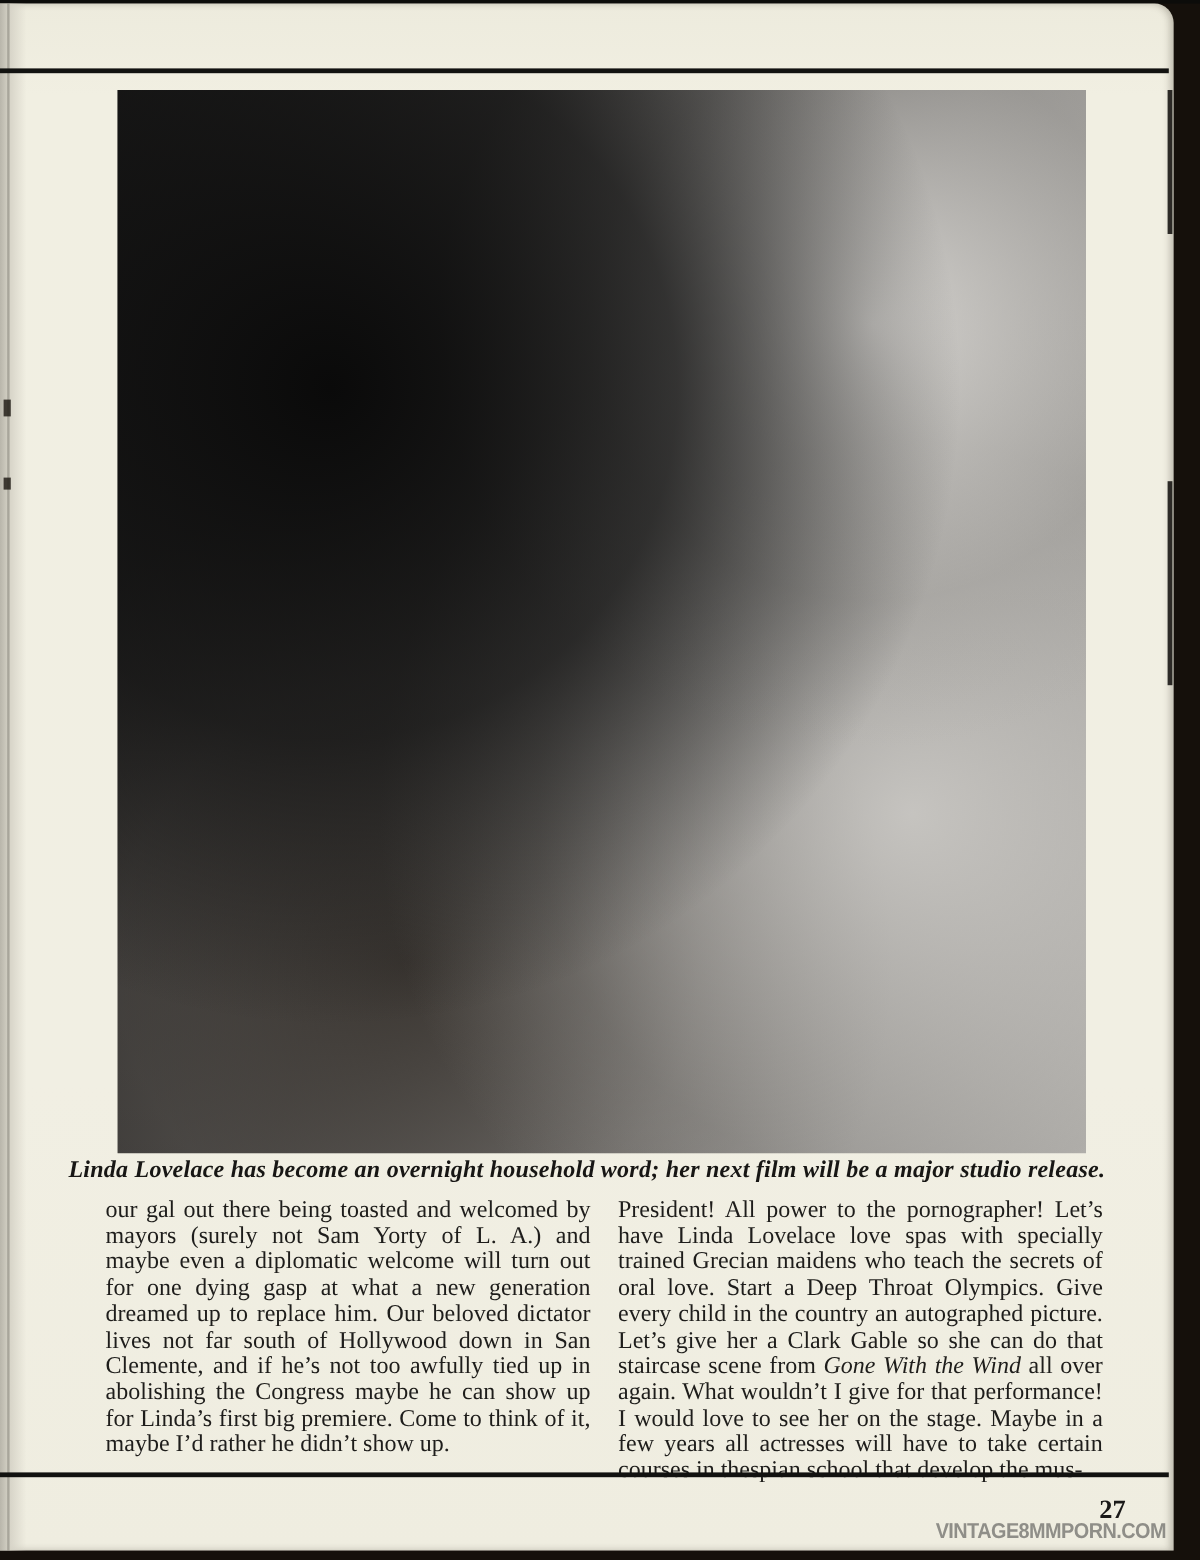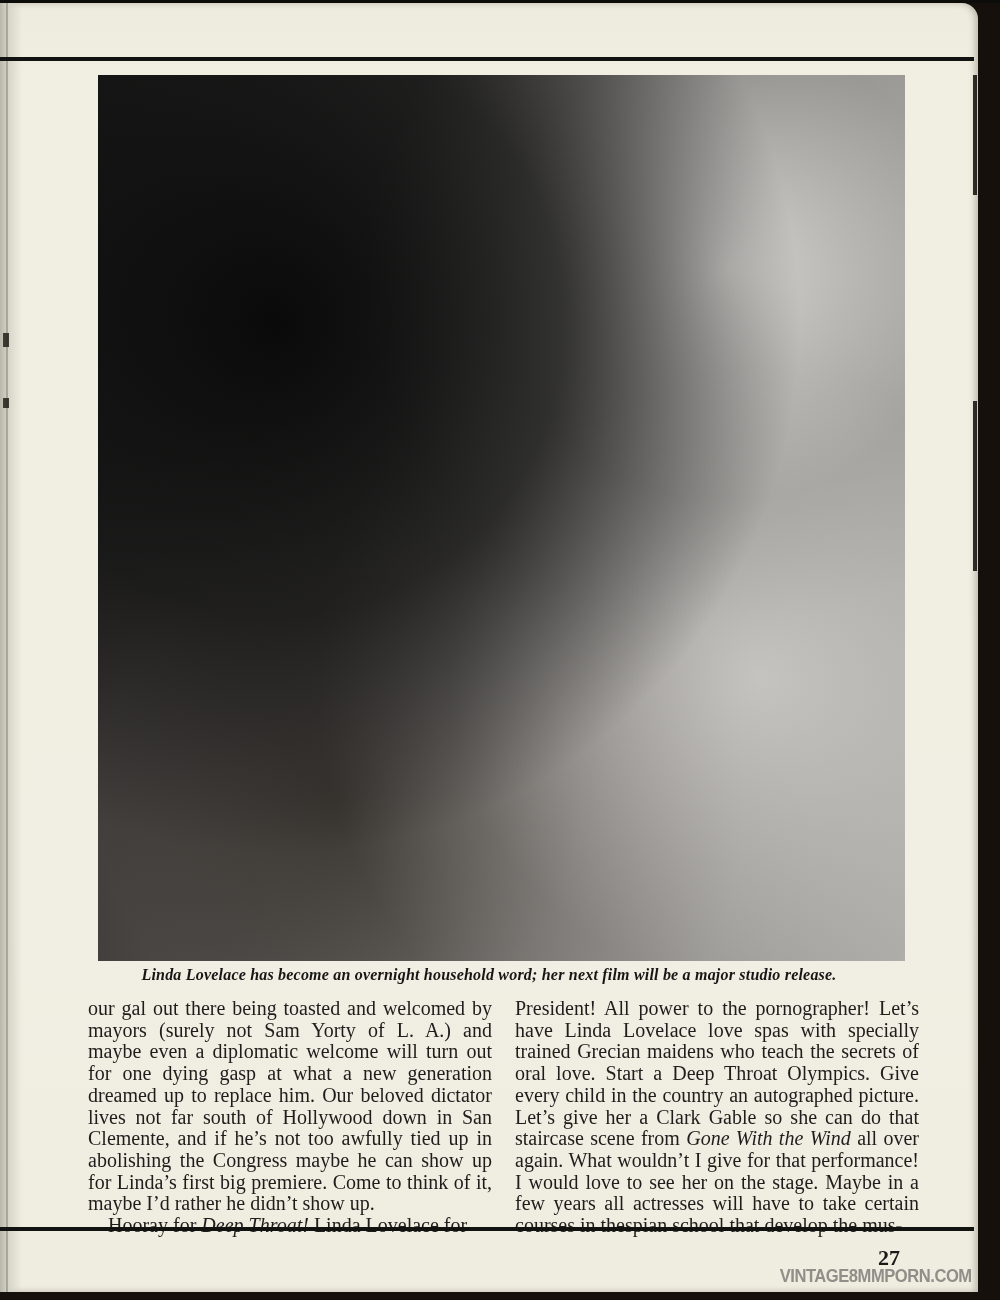--- a/index.html
+++ b/index.html
@@ -37,36 +37,36 @@
     background:
       radial-gradient(65% 60% at 22% 28%, rgba(8,8,8,.96), rgba(18,18,18,.75) 55%, rgba(40,40,40,0) 100%),
       radial-gradient(45% 40% at 78% 22%, rgba(226,224,220,.85), rgba(170,168,164,.35) 65%, rgba(120,120,120,0) 100%),
       radial-gradient(55% 50% at 82% 68%, rgba(208,206,202,.8), rgba(150,148,144,.3) 70%, rgba(100,100,100,0) 100%),
       radial-gradient(50% 45% at 30% 82%, rgba(55,50,45,.85), rgba(85,80,75,.35) 60%, rgba(110,110,110,0) 100%),
       linear-gradient(105deg,#1d1c1b 0%,#4c4a48 35%,#8b8986 68%,#bab8b4 100%);
   }
   
   .caption{
     position:absolute;top:962px;left:0;width:978px;text-align:center;
-    font-style:italic;font-weight:600;font-size:16px;line-height:20px;
+    font-style:italic;font-weight:600;font-size:20px;line-height:20px;
     color:#171614;letter-spacing:.2px;
   }
   
   .col{
     position:absolute;top:995px;width:404px;
     font-size:20px;line-height:21.7px;text-align:justify;color:#1e1d1b;
   }
   .col p{margin:0;}
   .col-left{left:88px;}
   .col-right{left:515px;}
   .indent{text-indent:20px;}
   .ital{font-style:italic;}
   
   .page-number{
-    position:absolute;top:1242px;left:878px;width:60px;text-align:left;
+    position:absolute;top:1242px;left:878px;width:60px;text-align:right;
     font-weight:bold;font-size:22px;color:#1a1918;
   }
   .watermark{
     position:absolute;top:1263px;right:6px;
     font-family:"Liberation Sans", sans-serif;font-weight:bold;font-size:18px;
     color:#8f8e88;letter-spacing:-0.5px;transform:scaleX(.92);transform-origin:right center;
     white-space:nowrap;
   }
   .top-edge-bar{position:absolute;left:0;top:0;width:100%;height:3px;background:#0c0c0a;}
 </style>
@@ -84,21 +84,20 @@
   <div class="edge-mark m4"></div>
 
   <div class="rule rule-top"></div>
 
   <div class="photo"></div>
 
   <div class="caption">Linda Lovelace has become an overnight household word; her next film will be a major studio release.</div>
 
   <div class="col col-left">
     <p><span>our gal out there being toasted and welcomed by mayors (surely not Sam Yorty of L. A.) and maybe even a diplomatic welcome will turn out for one dying gasp at what a new generation dreamed up to replace him. Our beloved dictator lives not far south of Hollywood down in San Clemente, and if he’s not too awfully tied up in abolishing the Congress maybe he can show up for Linda’s first big premiere. Come to think of it, maybe I’d rather he didn’t show up.</span></p>
-    <p class="indent"><span>Hooray for </span><span class="ital">Deep Throat!</span><span> Linda Lovelace for</span></p>
   </div>
 
   <div class="col col-right">
     <p><span>President! All power to the pornographer! Let’s have Linda Lovelace love spas with specially trained Grecian maidens who teach the secrets of oral love. Start a Deep Throat Olympics. Give every child in the country an autographed picture. Let’s give her a Clark Gable so she can do that staircase scene from </span><span class="ital">Gone With the Wind</span><span> all over again. What wouldn’t I give for that performance! I would love to see her on the stage. Maybe in a few years all actresses will have to take certain courses in thespian school that develop the mus-</span></p>
   </div>
 
   <div class="rule rule-bottom"></div>
 
   <div class="page-number">27</div>
   <div class="watermark">VINTAGE8MMPORN.COM</div>

